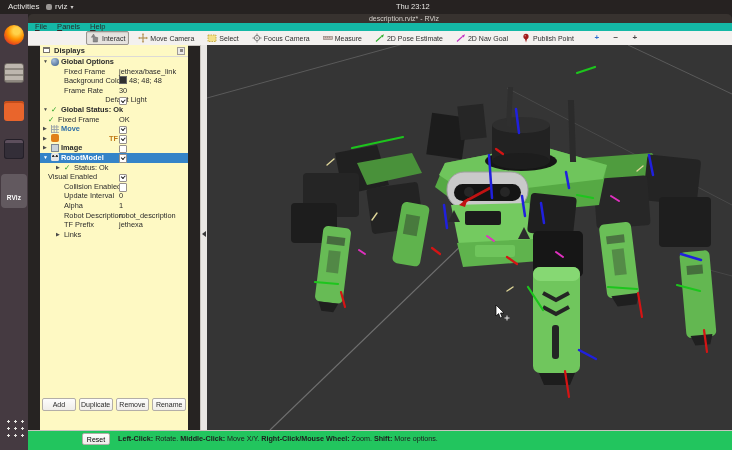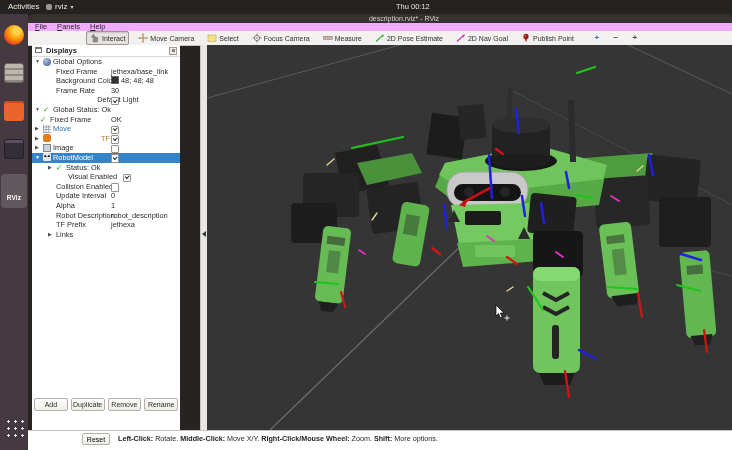--- a/index.html
+++ b/index.html
@@ -28,35 +28,35 @@
   .rviz-icon{height:12px;width:20px;}
   .dock-label{color:#fff;font-size:6.5px;font-weight:bold;letter-spacing:.2px;}
   .app-grid-icon{background-image:radial-gradient(#e8e6e3 1.1px,transparent 1.3px);
                  background-size:7px 7px;background-position:1px 1px;width:20px;height:20px;}
   .dock-item[data-name="dock-app-grid-icon"]{margin-top:auto;margin-bottom:10px;}
   
   .window{position:absolute;left:28px;top:14px;width:704px;height:436px;}
   .titlebar{position:absolute;left:0;top:0;right:0;height:8.5px;background:#37322f;border-radius:5px 5px 0 0;}
   .title-text{position:absolute;left:0;right:0;top:0;line-height:9px;text-align:center;padding-left:48px;
               font-size:7px;color:#d6d2cd;white-space:nowrap;}
-  .menubar{position:absolute;left:0;top:8.5px;right:0;height:8.5px;background:#f0abfc;font-size:7.5px;
+  .menubar{position:absolute;left:0;top:8.5px;right:0;height:8.5px;background:#14b8a6;font-size:7.5px;
            color:#2a2a2a;line-height:8.5px;padding-left:2px;}
   .menu-item{display:inline-block;padding:0 5px;}
   .mn{text-decoration:underline;}
   .toolbar{position:absolute;left:0;top:17px;right:0;height:14px;background:#f3f1ef;border-bottom:1px solid #c8c4bf;
            display:flex;align-items:center;padding-left:58px;font-size:7px;color:#2e2e2e;}
   .tool-btn{display:flex;align-items:center;gap:2px;padding:1px 3px;margin-right:5px;border:1px solid transparent;
             border-radius:2px;white-space:nowrap;}
   .tool-btn.selected{border-color:#9a958f;background:#e6e3df;box-shadow:inset 0 1px 1px rgba(0,0,0,.12);}
   .ticon16{width:10px;height:10px;display:inline-block;}
   .ticon16 svg{width:10px;height:10px;display:block;}
   .tool-mini{width:10px;text-align:center;font-size:8px;font-weight:bold;margin-left:9px;line-height:10px;}
   
   .main{position:absolute;left:0;top:31px;right:0;height:385px;}
-  .displays-panel{position:absolute;left:4px;top:0;width:148px;height:385px;background:#ffffff;}
+  .displays-panel{position:absolute;left:12px;top:0;width:148px;height:385px;background:#fef9c3;}
   .panel-header{position:absolute;left:0;top:0;right:0;height:11px;border-bottom:1px solid #dddad6;
                 font-size:7.5px;font-weight:bold;color:#2a2a2a;line-height:11px;}
   .panel-icon{position:absolute;left:3px;top:2px;width:7px;height:6px;border:1px solid #77726c;background:#fff;
               box-sizing:border-box;border-top-width:2px;}
   .panel-header-label{position:absolute;left:14px;top:0;}
   .panel-close{position:absolute;right:3px;top:1.5px;width:8px;height:8px;border:1px solid #a19c96;background:#eceae7;
                box-sizing:border-box;}
   .panel-close::after{content:"";position:absolute;left:1.5px;top:1.5px;right:1.5px;bottom:1.5px;background:#8a857f;}
   .tree{position:absolute;left:0;top:12px;right:0;}
   .trow{position:relative;height:9.6px;line-height:9.6px;font-size:7.4px;color:#2b2b2b;white-space:nowrap;box-sizing:border-box;}
@@ -66,55 +66,55 @@
   .trow.selected .texp{color:#fff;}
   .trico{display:inline-block;width:8px;height:8px;margin-right:2px;vertical-align:-1.5px;}
   .status-ok-check-icon{color:#1f9e1f;font-weight:bold;font-size:7.5px;vertical-align:0;width:8px;height:auto;}
   .globe-icon{border-radius:50%;background:radial-gradient(circle at 35% 30%,#aac2de,#5a7aa0 70%,#3e597b);}
   .grid-icon{background-image:linear-gradient(#98a0a8 1px,transparent 1px),linear-gradient(90deg,#98a0a8 1px,transparent 1px);
              background-size:2.7px 2.7px;background-position:0 1.5px;}
   .tf-icon{background:#e07f18;border-radius:2px;}
   .image-icon{background:#c9d3da;border:1px solid #7d8894;box-sizing:border-box;}
   .robot-model-icon{background:#e6e6e6;border-radius:1.5px;
         background-image:radial-gradient(circle at 30% 40%,#333 1px,transparent 1.3px),radial-gradient(circle at 70% 40%,#333 1px,transparent 1.3px);}
-  .tlabel.b{font-weight:normal;}
+  .tlabel.b{font-weight:bold;}
   .tval{position:absolute;left:79px;top:0;}
   .swatch{display:inline-block;width:6px;height:6px;border:1px solid #666;vertical-align:-1px;margin-right:2px;}
   .cb{position:absolute;left:79px;top:1.4px;width:6.4px;height:6.4px;background:#fff;border:1px solid #97918b;border-radius:1px;}
   .cb.checked::after{content:"";position:absolute;left:0.8px;top:0.8px;width:3.4px;height:1.6px;
                      border-left:1.3px solid #1d1d1d;border-bottom:1.3px solid #1d1d1d;transform:rotate(-48deg);}
   .panel-buttons{position:absolute;left:2px;top:353px;right:2px;display:flex;gap:3px;justify-content:center;}
   .pbtn{font-family:inherit;font-size:7px;height:13px;flex:1;background:linear-gradient(#fdfdfc,#efedea);
         border:1px solid #b3aea8;border-radius:2px;color:#2a2a2a;padding:0;}
   .splitter{position:absolute;left:172px;top:0;width:7px;height:385px;background:#e9e7e4;
             border-left:1px solid #c9c5c0;box-sizing:border-box;}
   .splitter-arrow{position:absolute;left:1px;top:186px;width:0;height:0;
                   border-right:4px solid #3a3a3a;border-top:3px solid transparent;border-bottom:3px solid transparent;}
   
   .viewport{position:absolute;left:179px;top:0;width:525px;height:385px;background:var(--vpbg,#353535);overflow:hidden;}
   .viewport svg{display:block;}
   .cursor{position:absolute;left:288px;top:260px;width:16px;height:16px;}
   
-  .statusbar{position:absolute;left:0;top:416px;right:0;height:20px;background:#ffffff;border-top:1px solid #c8c4bf;
+  .statusbar{position:absolute;left:0;top:416px;right:0;height:20px;background:#22c55e;border-top:1px solid #c8c4bf;
              font-size:7.2px;color:#1d1d1d;padding-left:40px;}
   .reset-btn{position:absolute;left:54px;top:2px;width:28px;height:12px;font-family:inherit;font-size:7px;
              background:linear-gradient(#fdfdfc,#efedea);border:1px solid #b3aea8;border-radius:2px;padding:0;}
   .status-text{position:absolute;left:90px;top:0;line-height:15px;white-space:nowrap;}
 </style>
 </head>
 <body>
 
 <div class="topbar" data-name="system-top-bar">
   <span class="activities" data-name="activities-button">Activities</span>
   <span class="appmenu" data-name="app-menu">
     <span class="dot" data-name="app-menu-icon"></span>
     <span data-name="app-menu-label">rviz</span>
     <span class="caret" data-name="chevron-down-icon">▾</span>
   </span>
-  <span class="clock" data-name="clock">Thu 00:12</span>
+  <span class="clock" data-name="clock">Thu 23:12</span>
 </div>
 
 <div class="dock" data-name="dock" id="dock">
     <div class="dock-item" data-name="dock-firefox-icon">
       <div class="dicon firefox-icon" data-name="firefox-icon"></div>
     </div>
     <div class="dock-item" data-name="dock-files-icon">
       <div class="dicon files-icon" data-name="files-icon"></div>
     </div>
     <div class="dock-item" data-name="dock-ubuntu-software-icon">
@@ -246,21 +246,21 @@
           <div class="trow" data-name="tree-row-background-color" style="padding-left: 16px;"><span class="texp"></span><span class="tlabel" data-name="tree-row-label">Background Color</span><span class="tval" data-name="tree-row-value"><span class="swatch" data-name="color-swatch" style="background: rgb(48, 48, 48);"></span><span>48; 48; 48</span></span></div>
           <div class="trow" data-name="tree-row-frame-rate" style="padding-left: 16px;"><span class="texp"></span><span class="tlabel" data-name="tree-row-label">Frame Rate</span><span class="tval" data-name="tree-row-value"><span>30</span></span></div>
           <div class="trow" data-name="tree-row-default-light" style="padding-left: 16px; text-align: center;"><span class="texp"></span><span class="tlabel" data-name="tree-row-label">Default Light</span><span class="cb checked" data-name="checkbox-default-light"></span></div>
           <div class="trow" data-name="tree-row-global-status-ok" style="padding-left: 3px;"><span class="texp" data-name="expander-open-icon">▼</span><span class="trico status-ok-check-icon" data-name="status-ok-check-icon">✓</span><span class="tlabel b" data-name="tree-row-label">Global Status: Ok</span></div>
           <div class="trow" data-name="tree-row-fixed-frame" style="padding-left: 0;"><span class="texp"></span><span class="trico status-ok-check-icon" data-name="status-ok-check-icon">✓</span><span class="tlabel" data-name="tree-row-label">Fixed Frame</span><span class="tval" data-name="tree-row-value"><span>OK</span></span></div>
           <div class="trow" data-name="tree-row-grid" style="padding-left: 3px;"><span class="texp" data-name="expander-closed-icon">▶</span><span class="trico grid-icon" data-name="grid-icon"></span><span class="tlabel b" data-name="tree-row-label" style="color: rgb(47, 111, 168);">Move</span><span class="cb checked" data-name="checkbox-grid"></span></div>
           <div class="trow" data-name="tree-row-tf" style="padding-left: 3px;"><span class="texp" data-name="expander-closed-icon">▶</span><span class="trico tf-icon" data-name="tf-icon"></span><span class="tlabel b" data-name="tree-row-label" style="color: rgb(192, 122, 22); margin-left: 48px;">TF</span><span class="cb checked" data-name="checkbox-tf"></span></div>
           <div class="trow" data-name="tree-row-image" style="padding-left: 3px;"><span class="texp" data-name="expander-closed-icon">▶</span><span class="trico image-icon" data-name="image-icon"></span><span class="tlabel b" data-name="tree-row-label">Image</span><span class="cb" data-name="checkbox-image"></span></div>
           <div class="trow selected" data-name="tree-row-robotmodel" style="padding-left: 3px;"><span class="texp" data-name="expander-open-icon">▼</span><span class="trico robot-model-icon" data-name="robot-model-icon"></span><span class="tlabel b" data-name="tree-row-label">RobotModel</span><span class="cb checked" data-name="checkbox-robotmodel"></span></div>
           <div class="trow" data-name="tree-row-status-ok" style="padding-left: 16px;"><span class="texp" data-name="expander-closed-icon">▶</span><span class="trico status-ok-check-icon" data-name="status-ok-check-icon">✓</span><span class="tlabel" data-name="tree-row-label">Status: Ok</span></div>
-          <div class="trow" data-name="tree-row-visual-enabled" style="padding-left: 16px; margin-left: 12px;"><span class="texp"></span><span class="tlabel" data-name="tree-row-label">Visual Enabled</span><span class="cb checked" data-name="checkbox-visual-enabled"></span></div>
+          <div class="trow" data-name="tree-row-visual-enabled" style=""><span class="texp"></span><span class="tlabel" data-name="tree-row-label">Visual Enabled</span><span class="cb checked" data-name="checkbox-visual-enabled"></span></div>
           <div class="trow" data-name="tree-row-collision-enabled" style="padding-left: 16px;"><span class="texp"></span><span class="tlabel" data-name="tree-row-label">Collision Enabled</span><span class="cb" data-name="checkbox-collision-enabled"></span></div>
           <div class="trow" data-name="tree-row-update-interval" style="padding-left: 16px;"><span class="texp"></span><span class="tlabel" data-name="tree-row-label">Update Interval</span><span class="tval" data-name="tree-row-value"><span>0</span></span></div>
           <div class="trow" data-name="tree-row-alpha" style="padding-left: 16px;"><span class="texp"></span><span class="tlabel" data-name="tree-row-label">Alpha</span><span class="tval" data-name="tree-row-value"><span>1</span></span></div>
           <div class="trow" data-name="tree-row-robot-description" style="padding-left: 16px;"><span class="texp"></span><span class="tlabel" data-name="tree-row-label">Robot Description</span><span class="tval" data-name="tree-row-value"><span>robot_description</span></span></div>
           <div class="trow" data-name="tree-row-tf-prefix" style="padding-left: 16px;"><span class="texp"></span><span class="tlabel" data-name="tree-row-label">TF Prefix</span><span class="tval" data-name="tree-row-value"><span>jethexa</span></span></div>
           <div class="trow" data-name="tree-row-links" style="padding-left: 16px;"><span class="texp" data-name="expander-closed-icon">▶</span><span class="tlabel" data-name="tree-row-label">Links</span></div>
         </div>
       <div class="panel-buttons" data-name="displays-panel-buttons" id="pbtns">
           <button class="pbtn" data-name="add-button">Add</button>
           <button class="pbtn" data-name="duplicate-button">Duplicate</button>

